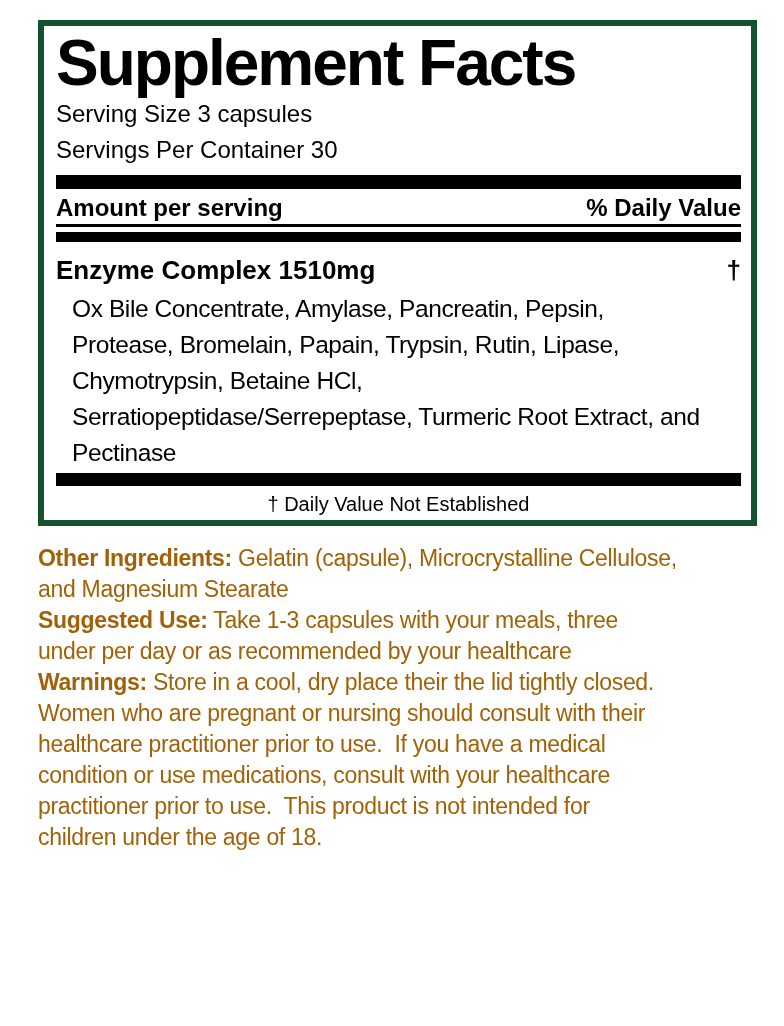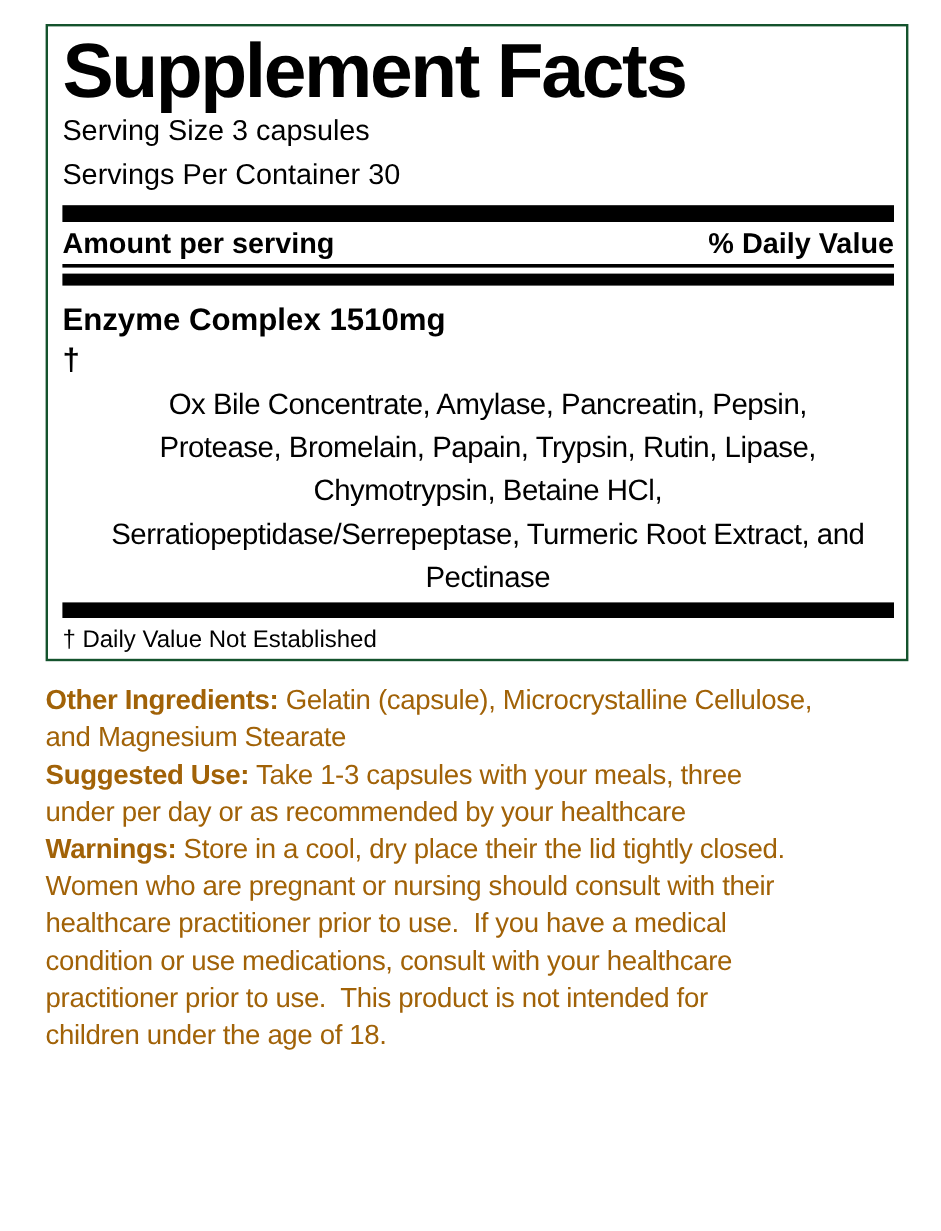--- a/index.html
+++ b/index.html
@@ -13,21 +13,21 @@
     overflow: hidden;
     font-family: "Liberation Sans", sans-serif;
     color: #000000;
   }
 
   
   .facts-box {
     box-sizing: border-box;
     margin: 20px 27px 0 38px;
     width: 719px;
-    border: 2px solid #14532d;
+    border: 6px solid #14532d;
     padding: 4px 10px 4px 12px;
     background: #ffffff;
   }
   .panel-title {
     margin: 0;
     font-size: 64px;
     line-height: 66px;
     font-weight: bold;
     letter-spacing: -2px;
     white-space: nowrap;
@@ -61,36 +61,36 @@
   .bar-mid { height: 10px; margin-top: 5px; }
   .nutrient-row {
     display: flex;
     justify-content: space-between;
     align-items: baseline;
     font-weight: bold;
     font-size: 26px;
     line-height: 33px;
     margin-top: 12px;
     white-space: nowrap;
-    flex-direction: column;
   }
   .ingredient-list {
     margin-top: 4px;
     padding-left: 16px;
     font-size: 24.5px;
     letter-spacing: -0.4px;
     line-height: 36px;
   }
-  .ingredient-line { white-space: nowrap; text-align: center; }
+  .ingredient-line { white-space: nowrap; }
   .bar-bottom { height: 13px; margin-top: 2px; }
   .panel-footnote {
     font-size: 20px;
     line-height: 24px;
     margin-top: 6px;
     white-space: nowrap;
+    text-align: center;
   }
 
   
   .details {
     margin: 17px 0 0 38px;
     width: 740px;
     color: #a16207;
     font-size: 23px;
     letter-spacing: -0.3px;
     line-height: 31px;

